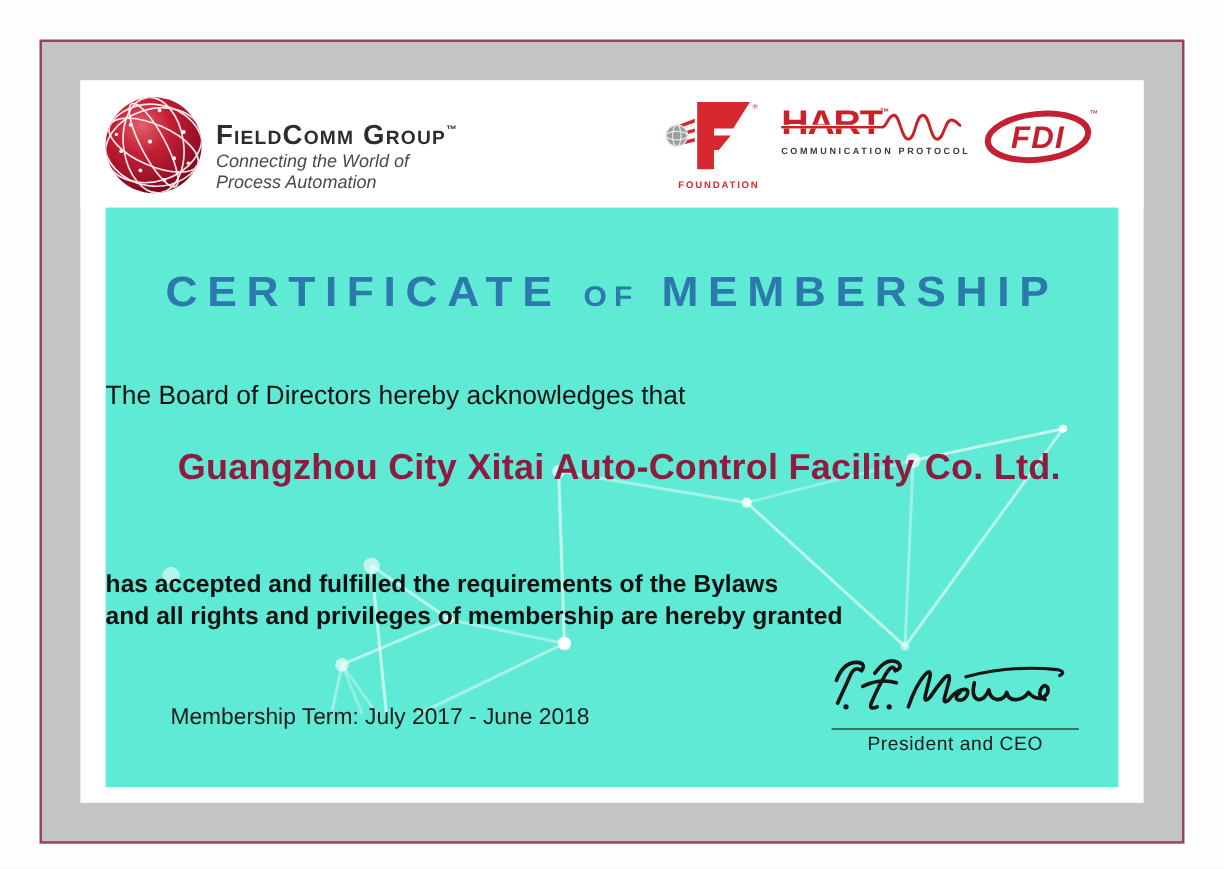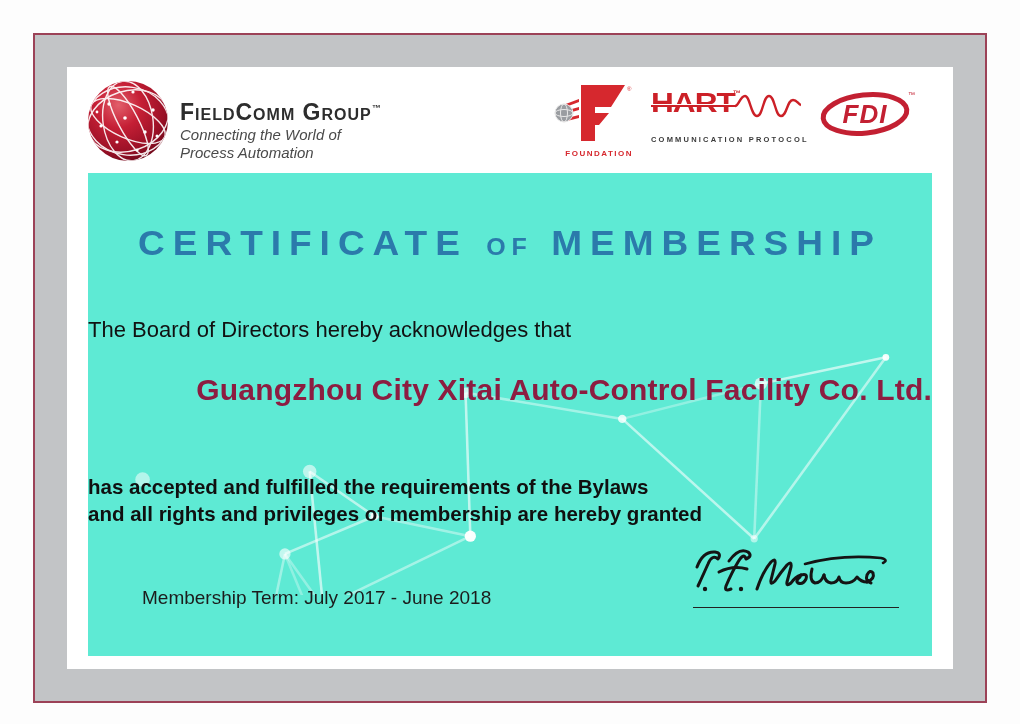--- a/index.html
+++ b/index.html
@@ -27,38 +27,38 @@
   .fnd-label { color:#d6282e; font-size:8px; letter-spacing:1.5px; font-weight:bold; margin-top:2px; }
 
   .hart-logo { width:150px; position:relative; padding-top:6px; }
   .hart-word-row { position:relative; height:32px; }
   .hart-word { font-weight:bold; font-size:31px; color:#cc2027; letter-spacing:-1px; line-height:30px;
                display:inline-block; transform:scale(1.02,0.92); transform-origin:left top; }
   .hart-tm { font-size:8px; color:#cc2027; vertical-align:top; font-weight:bold; }
   .hart-slit { position:absolute; left:0; top:15px; width:84px; height:3px; background:#ffffff; }
   .hart-midline { position:absolute; left:0; top:16px; width:84px; height:1.5px; background:#cc2027; }
   .hart-wave { position:absolute; left:84px; top:5px; }
-  .hart-sub { font-size:7.5px; letter-spacing:2.2px; color:#3a3a3a; font-weight:bold; margin-top:14px; white-space:nowrap; }
+  .hart-sub { font-size:7.5px; letter-spacing:2.2px; color:#3a3a3a; font-weight:bold; margin-top:0; white-space:nowrap; }
 
   .fdi-logo { width:96px; position:relative; padding-top:4px;font-style:italic; }
 
   
   .body-panel { position:absolute; left:21px; right:21px; top:106px; bottom:13px;
                 background:#5eead4; overflow:hidden;text-decoration:underline; }
   .mesh-svg { position:absolute; inset:0; pointer-events:none; }
 
   .cert-title { position:absolute; top:50px; left:0; width:100%; text-align:center;
                 color:#2b7aab; font-weight:bold; font-size:37px; letter-spacing:8px;
                 white-space:nowrap; transform:scaleY(0.95); }
   .cert-title .of { font-size:25px; letter-spacing:6px; text-transform:uppercase; }
 
   .ack-line { position:absolute; top:144px; left:0; width:100%; text-align:left;
               font-size:22px; color:#111; }
 
-  .member-name { position:absolute; top:200px; left:0; width:100%; text-align:right;
+  .member-name { position:absolute; top:200px; left:0; width:100%; text-align:center;
                  font-size:30px; font-weight:bold; color:#8c1d41; letter-spacing:0.2px;padding-left:12px; }
 
   .statement { position:absolute; top:300px; left:0; width:100%; text-align:left;
                font-size:20.5px; font-weight:bold; color:#101010; line-height:27px; }
 
   .term-line { position:absolute; left:54px; top:414px; font-size:19px; color:#1c1c1c; }
 
   .sig-block { position:absolute; left:588px; top:366px; width:240px; text-align:center; }
   .sig-script { display:block; margin:0 auto; }
   .sig-rule { width:206px; height:0; border-top:1.5px solid #222; margin:2px auto 4px auto; }
@@ -226,18 +226,19 @@
             <path d="M143,36 Q144,43 150,44 Q156,44 158,38 Q159,44 165,44 Q172,44 176,38 Q180,43 186,43"></path>
             <path d="M186,43 Q194,40 192,34 Q189,30 186,36 Q184,42 190,44"></path>
             <path d="M124,25 Q160,15 200,19 Q208,21 202,24" stroke-width="2.6"></path>
           </g>
           <g fill="#141414">
             <circle cx="24" cy="50" r="2.2"></circle>
             <circle cx="60" cy="50" r="2.2"></circle>
           </g>
         </svg>
         <div class="sig-rule"></div>
+        <div class="sig-title">President and CEO</div>
       </div>
     </div>
 
   </div>
  </div>
 </div>
 
 </body></html>

